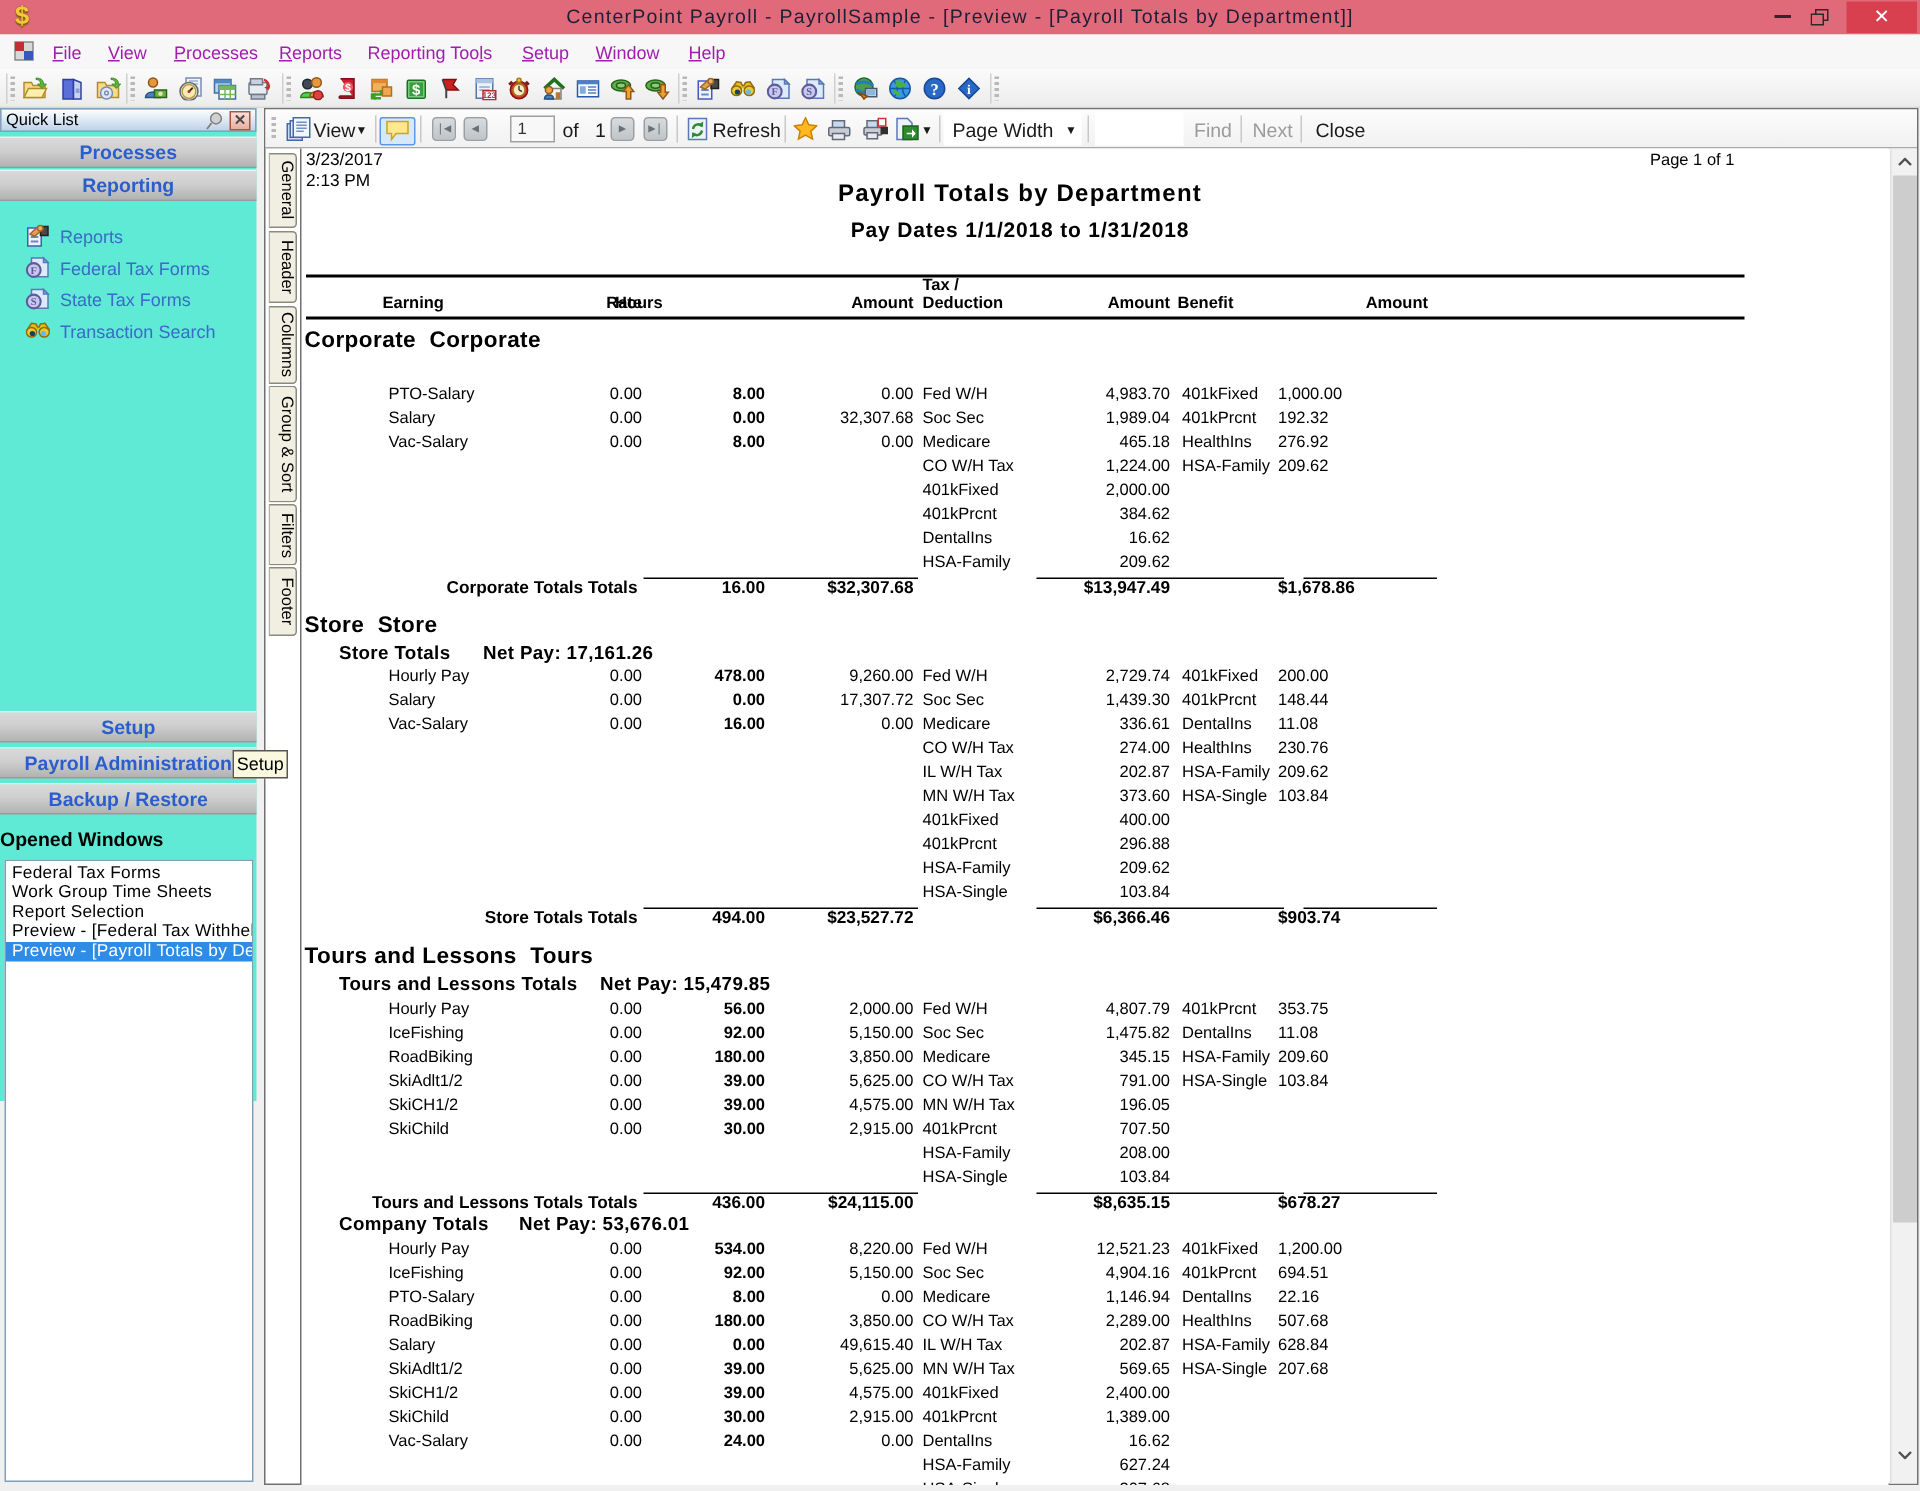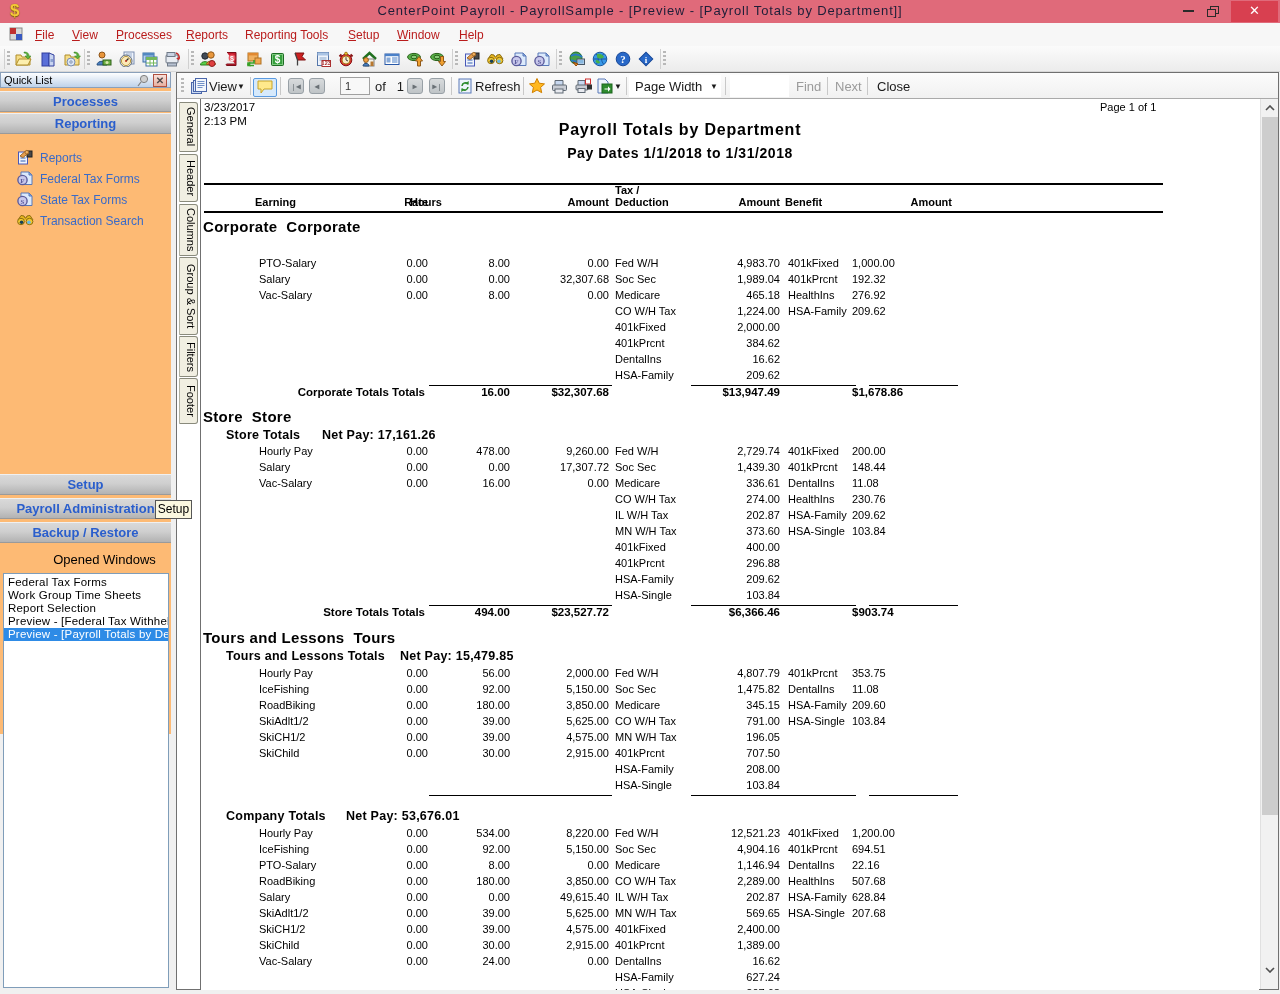--- a/index.html
+++ b/index.html
@@ -6,39 +6,39 @@
 .abs { position:absolute; }
 
 
 #titlebar { position:absolute; left:0; top:0; width:1280px; height:23px; background:#e06a7a; }
 #titlebar .ttl { position:absolute; width:100%; text-align:center; font-size:13px; line-height:22px; color:#1e1e38; letter-spacing:0.85px; }
 #dollar { position:absolute; left:10px; top:1px; font-size:17px; font-weight:bold; color:#f5c838; text-shadow:0 1px 1px #7a5c10, 0 0 1px #7a5c10; }
 #tb-min { position:absolute; left:1183px; top:10px; width:11px; height:2px; background:#2a2a2a; }
 #closebox { position:absolute; left:1231px; top:1px; width:47px; height:21px; background:#d84050; color:#fff; text-align:center; font-size:13px; line-height:20px; }
 
 
-#menubar { position:absolute; left:0; top:23px; width:1280px; height:23px; background:#f7f7f7; font-size:12px; color:#b91c1c; }
+#menubar { position:absolute; left:0; top:23px; width:1280px; height:23px; background:#f7f7f7; font-size:12px; color:#a21caf; }
 #menubar span.mi { position:absolute; top:5px; }
 #menubar u { text-decoration:underline; }
 
 
 #toolbar { position:absolute; left:0; top:46px; width:1280px; height:26px; background:linear-gradient(#fbfbfb,#ececec); border-bottom:1px solid #d8d8d8; }
 .tbi { position:absolute; }
 .tsep { position:absolute; top:3px; height:20px; width:1px; background:#d0d0d0; }
 .tgrip { position:absolute; top:5px; height:16px; width:3px; background-image:repeating-linear-gradient(#b8b8b8 0 2px, transparent 2px 4px); }
 
 
-#leftpanel { position:absolute; left:0; top:72px; width:171px; height:662px; background:#fdba74; }
+#leftpanel { position:absolute; left:0; top:72px; width:171px; height:662px; background:#5eead4; }
 #qlhead { position:absolute; left:0; top:0; width:171px; height:16px; background:linear-gradient(#fdfeff,#bed2ea); border:1px solid #8aa0ba; font-size:11px; line-height:14px; padding-left:3px; color:#000; }
 #qlpin { position:absolute; left:136px; top:1px; width:13px; height:13px; }
 #qlclose { position:absolute; left:152px; top:1px; width:14px; height:13px; background:linear-gradient(#f8e0da,#e8b0a0); border:1px solid #b05040; color:#504848; font-size:10px; font-weight:bold; text-align:center; line-height:11px; }
 .gbtn { position:absolute; left:0; width:171px; height:21px; background:linear-gradient(#d9d9d9,#cfcfcf 45%,#b2b2b2); border-top:1px solid #f0f0f0; border-bottom:1px solid #9a9a9a; text-align:center; font-size:13px; font-weight:bold; color:#2a5ecc; line-height:19px; }
 .qitem { position:absolute; left:17px; height:16px; font-size:12px; color:#3a6bc8; white-space:nowrap; }
 .qitem svg { vertical-align:-3px; margin-right:6px; }
-#ow { position:absolute; left:0; top:480px; width:171px; text-align:center; font-size:13px; font-weight:normal; color:#000;margin-left:19px; }
+#ow { position:absolute; left:0; top:480px; width:171px; font-size:13px; font-weight:bold; color:#000; }
 #owlist { position:absolute; left:3px; top:501px; width:166px; height:415px; background:#fff; border:1px solid #7f9db9; font-size:11.5px; letter-spacing:0.2px; color:#000; padding-top:2px; }
 #owlist div { height:13px; line-height:13px; padding-left:4px; white-space:nowrap; overflow:hidden; }
 #owlist div.sel { background:#2e8be6; color:#fff; }
 
 
 #preview { position:absolute; left:176px; top:72px; width:1103px; height:918px; border:1px solid #707070; background:#fff; }
 #ptoolbar { position:absolute; left:0; top:0; width:1101px; height:26px; background:linear-gradient(#fcfcfc,#f1f1f1); border-bottom:1px solid #aaa; }
 #ptoolbar .lbl { position:absolute; top:6px; font-size:13px; color:#1a1a1a; }
 #ptoolbar .gray { color:#9b9b9b; }
 .psep { position:absolute; top:4px; height:18px; width:1px; background:#c8c8c8; }
@@ -48,21 +48,21 @@
 
 
 .vtab { position:absolute; left:2px; width:19px; background:#f1efe2; border:1px solid #898a7c; border-left:1px solid #b0b1a2; writing-mode:vertical-rl; text-align:center; font-size:11px; color:#000; border-radius:0 3px 3px 0; }
 
 
 #page { position:absolute; left:23px; top:26px; width:1059px; height:891px; background:#fff; border-left:1px solid #707070; overflow:hidden; font-size:11px; color:#000; }
 #page .row,#page .trow,#page .ssub { position:absolute; left:0; width:100%; height:14px; white-space:nowrap; }
 #page i { font-style:normal; position:absolute; }
 .nm { left:58px; }
 .n1 { left:127px; width:100px; text-align:right; }
-.n2 { left:209px; width:100px; text-align:right; }
+.n2 { left:209px; width:100px; text-align:right;font-weight:bold; }
 .n3 { left:308px; width:100px; text-align:right; }
 .tx { left:414px; }
 .n4 { left:479px; width:100px; text-align:right; }
 .bn { left:587px; }
 .n5 { left:651px; width:100px; text-align:left; }
 .shdr { position:absolute; left:2px; font-size:15px; font-weight:bold; white-space:pre; letter-spacing:0.3px; }
 .ssub { font-weight:bold; font-size:12.5px; letter-spacing:0.25px; }
 .ssub span { position:absolute; }
 .trow { font-weight:bold; font-size:11.5px; }
 .tl { left:24px; width:200px; text-align:right; }
@@ -644,20 +644,27 @@
         <i class="tx">HSA-Family</i>
         <i class="n4">208.00</i>
       </div>
 <div class="row" style="top:680px">
         <i class="tx">HSA-Single</i>
         <i class="n4">103.84</i>
       </div>
 <div class="tline" style="top:696px;left:228px;width:183px"></div>
 <div class="tline" style="top:696px;left:490px;width:165px"></div>
 <div class="tline" style="top:696px;left:668px;width:89px"></div>
+<div class="trow" style="top:697px">
+        <i class="tl">Tours and Lessons Totals Totals</i>
+        <i class="n2">436.00</i>
+        <i class="n3">$24,115.00</i>
+        <i class="n4">$8,635.15</i>
+        <i class="n5">$678.27</i>
+      </div>
 <div class="ssub" style="top:710px">
         <span style="left:25px">Company Totals</span>
         <span style="left:145px">Net Pay: 53,676.01</span>
       </div>
 <div class="row" style="top:728px">
         <i class="nm">Hourly Pay</i>
         <i class="n1">0.00</i>
         <i class="n2">534.00</i>
         <i class="n3">8,220.00</i>
         <i class="tx">Fed W/H</i>

